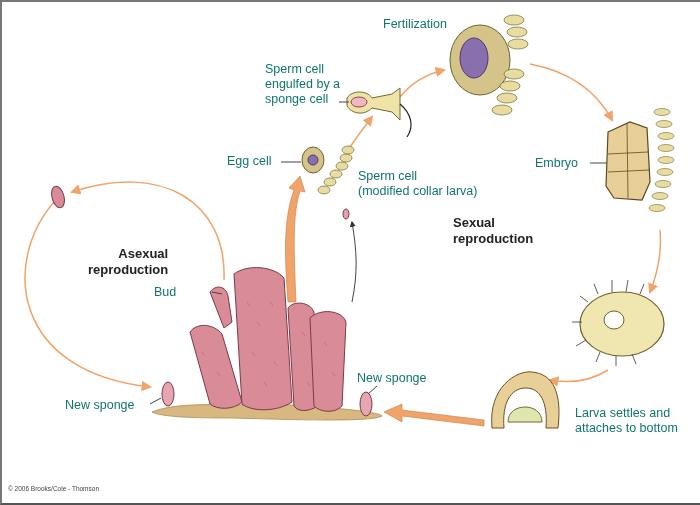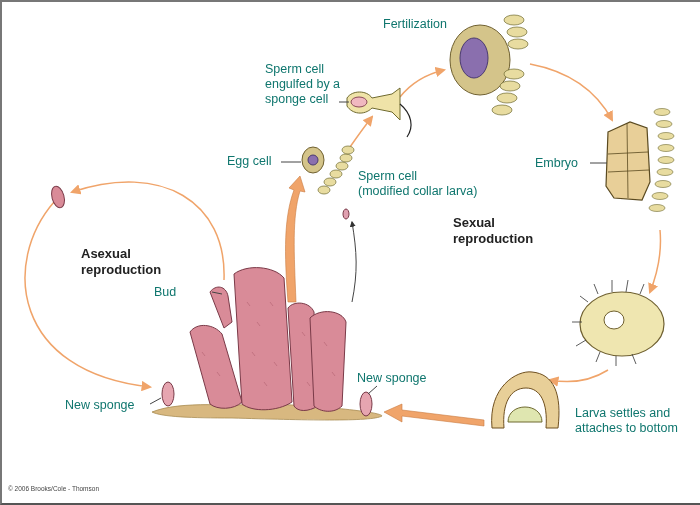--- a/index.html
+++ b/index.html
@@ -143,21 +143,21 @@
     <div>(modified collar larva)</div>
   </div>
 
   <div class="lbl" style="left:533px;top:154px;">Embryo</div>
 
   <div class="lbl bold" style="left:451px;top:213px;">
     <div>Sexual</div>
     <div>reproduction</div>
   </div>
 
-  <div class="lbl bold" style="left:79px;top:244px;">
+  <div class="lbl bold" style="left:86px;top:244px;text-align:right;">
     <div>Asexual</div>
     <div>reproduction</div>
   </div>
 
   <div class="lbl" style="left:152px;top:283px;">Bud</div>
 
 
   <div class="lbl" style="left:573px;top:404px;">
     <div>Larva settles and</div>
     <div>attaches to bottom</div>

